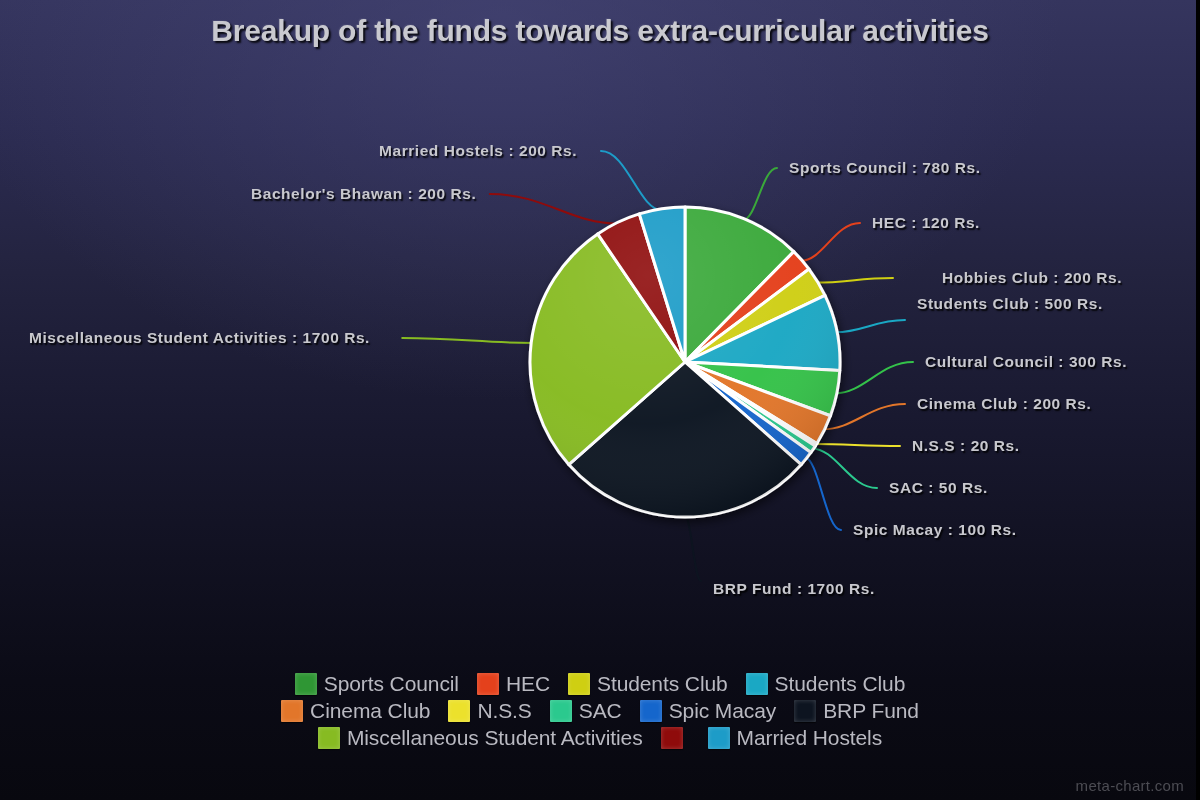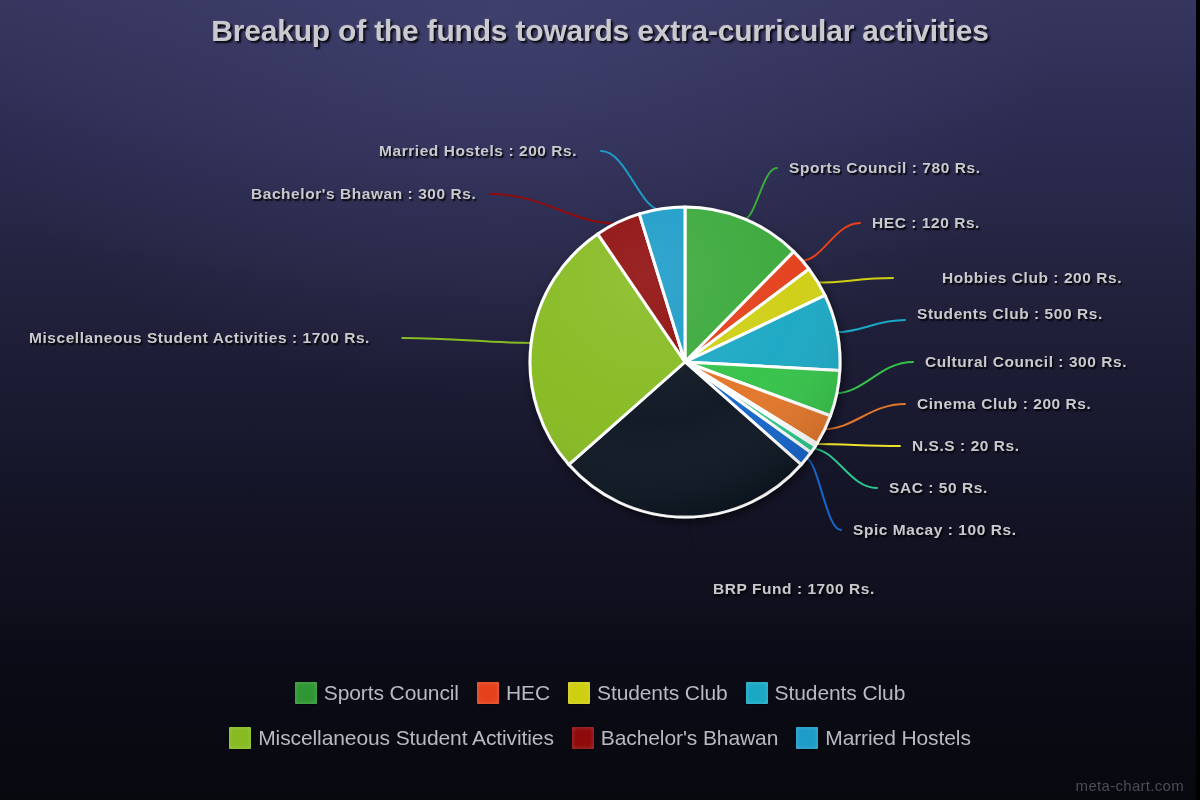--- a/index.html
+++ b/index.html
@@ -41,21 +41,21 @@
     text-shadow: 1.5px 1.5px 1.5px rgba(0,0,0,0.9), -0.5px -0.5px 0 rgba(255,255,255,0.05);
   }
   .callout.r { text-align:left; }
   
   #legend {
     position:absolute; left:0; top:672px; width:1200px;
     display:flex; flex-direction:column; align-items:center;
     gap:3px;
   }
   .legend-row { display:flex; flex-direction:row; align-items:center; justify-content:center; }
-  .legend-item { display:flex; flex-direction:row; align-items:center; margin:9px 9px; }
+  .legend-item { display:flex; flex-direction:row; align-items:center; margin:0 9px; }
   .swatch {
     width:22px; height:22px;
     margin-right:7px;
     border-radius:1px;
     box-shadow: inset 0 0 5px rgba(255,255,255,0.22), 0 1px 1px rgba(0,0,0,0.6);
   }
   .legend-label {
     font-size:21px;
     color:#b9b9c1;
     font-weight:normal;
@@ -119,29 +119,29 @@
           <path d="M 685 362 L 639.31 213.89 A 155 155 0 0 1 685.00 207.00 Z" fill="#1d9cc8" stroke="#ffffff" stroke-width="3" stroke-linejoin="round"></path>
         </g>
       <circle id="pie-sheen" cx="685" cy="362" r="155" fill="url(#sheen)"></circle>
     </svg>
   </div>
 
   <div id="callout-layer">
       <div class="callout r" style="left: 789px; top: 159px;">Sports Council : 780 Rs.</div>
       <div class="callout r" style="left: 872px; top: 214px;">HEC : 120 Rs.</div>
       <div class="callout r" style="left: 942px; top: 269px;">Hobbies Club : 200 Rs.</div>
-      <div class="callout r" style="left: 917px; top: 305px;">Students Club : 500 Rs.</div>
+      <div class="callout r" style="left: 917px; top: 295px;">Students Club : 500 Rs.</div>
       <div class="callout r" style="left: 925px; top: 353px;">Cultural Council : 300 Rs.</div>
       <div class="callout r" style="left: 917px; top: 395px;">Cinema Club : 200 Rs.</div>
       <div class="callout r" style="left: 912px; top: 437px;">N.S.S : 20 Rs.</div>
       <div class="callout r" style="left: 889px; top: 479px;">SAC : 50 Rs.</div>
       <div class="callout r" style="left: 853px; top: 521px; text-align: right;">Spic Macay : 100 Rs.</div>
       <div class="callout r" style="left: 713px; top: 572px; margin-top: 8px;">BRP Fund : 1700 Rs.</div>
       <div class="callout r" style="left: 29px; top: 329px;">Miscellaneous Student Activities : 1700 Rs.</div>
-      <div class="callout r" style="left: 251px; top: 185px;">Bachelor's Bhawan : 300 Rs.</div>
+      <div class="callout r" style="left: 251px; top: 185px;">Bachelor's Bhawan : 200 Rs.</div>
       <div class="callout r" style="left: 379px; top: 142px;">Married Hostels : 200 Rs.</div>
     </div>
 
   <div id="legend">
       <div class="legend-row">
         <div class="legend-item">
           <span class="swatch" style="background: rgb(47, 150, 52);"></span>
           <span class="legend-label">Sports Council</span>
         </div>
         <div class="legend-item">
@@ -152,26 +152,47 @@
           <span class="swatch" style="background: rgb(207, 207, 18);"></span>
           <span class="legend-label">Students Club</span>
         </div>
         <div class="legend-item">
           <span class="swatch" style="background: rgb(26, 168, 196);"></span>
           <span class="legend-label">Students Club</span>
         </div>
       </div>
       <div class="legend-row">
         <div class="legend-item">
+          <span class="swatch" style="background: rgb(226, 118, 42);"></span>
+          <span class="legend-label">Cinema Club</span>
+        </div>
+        <div class="legend-item">
+          <span class="swatch" style="background: rgb(236, 225, 44);"></span>
+          <span class="legend-label">N.S.S</span>
+        </div>
+        <div class="legend-item">
+          <span class="swatch" style="background: rgb(43, 201, 142);"></span>
+          <span class="legend-label">SAC</span>
+        </div>
+        <div class="legend-item">
+          <span class="swatch" style="background: rgb(21, 102, 204);"></span>
+          <span class="legend-label">Spic Macay</span>
+        </div>
+        <div class="legend-item">
+          <span class="swatch" style="background: rgb(13, 20, 32);"></span>
+          <span class="legend-label">BRP Fund</span>
+        </div>
+      </div>
+      <div class="legend-row">
+        <div class="legend-item">
           <span class="swatch" style="background: rgb(135, 187, 34);"></span>
           <span class="legend-label">Miscellaneous Student Activities</span>
         </div>
         <div class="legend-item">
           <span class="swatch" style="background: rgb(143, 11, 11);"></span>
-          <span class="legend-label">Bachelor's Bhawan</span>
         </div>
         <div class="legend-item">
           <span class="swatch" style="background: rgb(29, 156, 200);"></span>
           <span class="legend-label">Married Hostels</span>
         </div>
       </div>
     </div>
 
   <div id="watermark">meta-chart.com</div>
 

